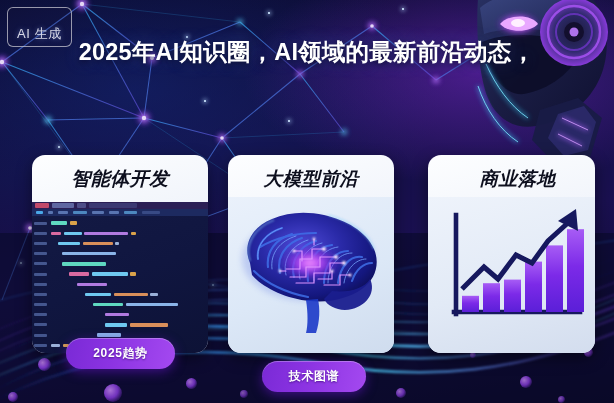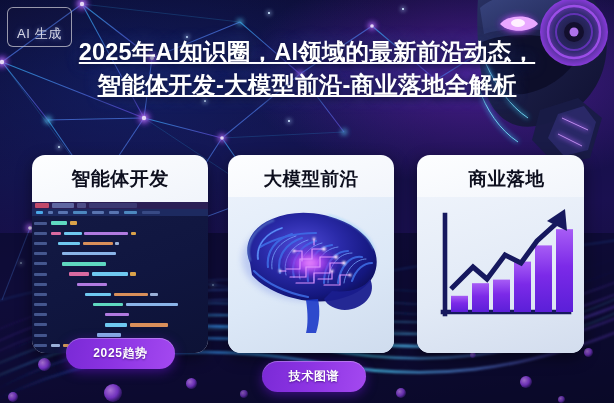--- a/index.html
+++ b/index.html
@@ -40,33 +40,33 @@
   }
 
   
   .headline {
     position:absolute; left:0; right:0; top:36px; z-index:30;
     text-align:center; color:#fff;
     font-size:23.5px; font-weight:bold; line-height:1.39;
     letter-spacing:0.2px;
     text-shadow:0 2px 7px rgba(5,5,30,0.92), 0 0 16px rgba(90,130,255,0.42);
   }
-  .headline span { display:block;text-decoration:underline; }
-
-  
-  .cards { position:absolute; left:0; top:155px; width:614px; height:215px; z-index:25; }
+  .headline span { display:block; }
+
+  
+  .cards { position:absolute; left:0; top:155px; width:614px; height:215px; z-index:25;font-style:italic; }
   .card {
     position:absolute; top:0; height:198px; border-radius:13px;
     background:linear-gradient(165deg,#fdfeff 0%,#eef2fa 48%,#d9e2f2 100%);
     box-shadow:0 5px 16px rgba(0,0,0,0.45);
     overflow:hidden;
   }
   .card.c1 { left:32px;  width:176px; }
   .card.c2 { left:228px; width:166px; }
-  .card.c3 { left:417px; width:167px;padding-left:12px; }
+  .card.c3 { left:428px; width:167px;padding-left:12px; }
 
   .card-title {
     position:relative; z-index:3; text-align:center;
     color:#0d0f1e; font-weight:bold; padding-top:11px;
     font-size:18.5px; letter-spacing:0.5px;
   }
   .card.c1 .card-title { font-size:19px; }
 
   
   .code-win {
@@ -338,21 +338,20 @@
     <div class="bokeh" style="left:520px;top:376px;width:12px;height:12px;opacity:0.75;"></div>
     <div class="bokeh" style="left:584px;top:348px;width:9px;height:9px;opacity:0.7;"></div>
     <div class="bokeh" style="left:558px;top:396px;width:7px;height:7px;opacity:0.6;"></div>
     <div class="bokeh" style="left:8px;top:392px;width:10px;height:10px;opacity:0.7;"></div>
   </div>
 
   <div class="ai-badge">AI 生成</div>
 
   <div class="headline">
     <span>2025年AI知识圈，AI领域的最新前沿动态，</span>
-    <span>智能体开发-大模型前沿-商业落地全解析</span>
   </div>
 
   <div class="cards">
 
     <div class="card c1">
       <div class="card-title">智能体开发</div>
       <div class="code-win">
         <div class="code-titlebar">
           <div class="code-tab" style="width:14px;background:#c24a6a;"></div>
           <div class="code-tab" style="width:22px;background:rgba(160,190,255,0.45);"></div>

